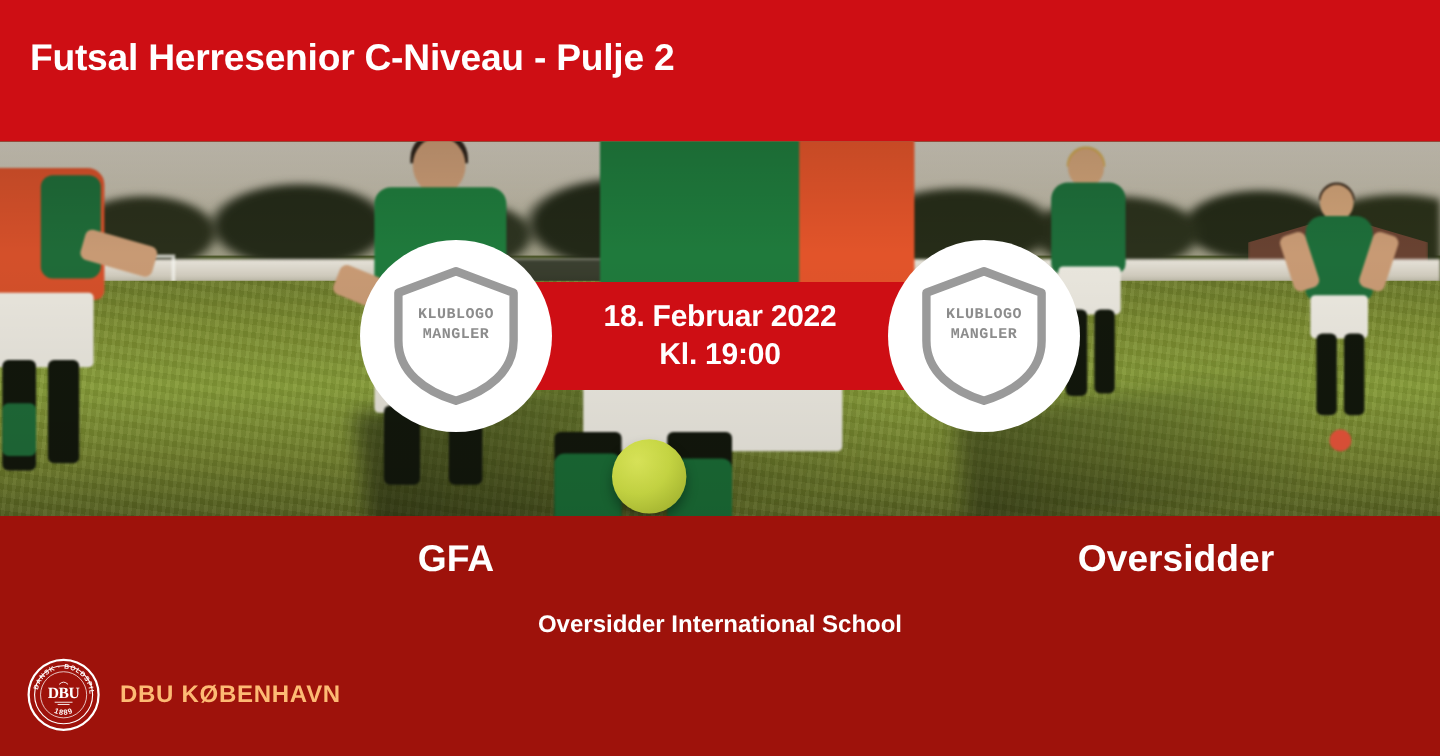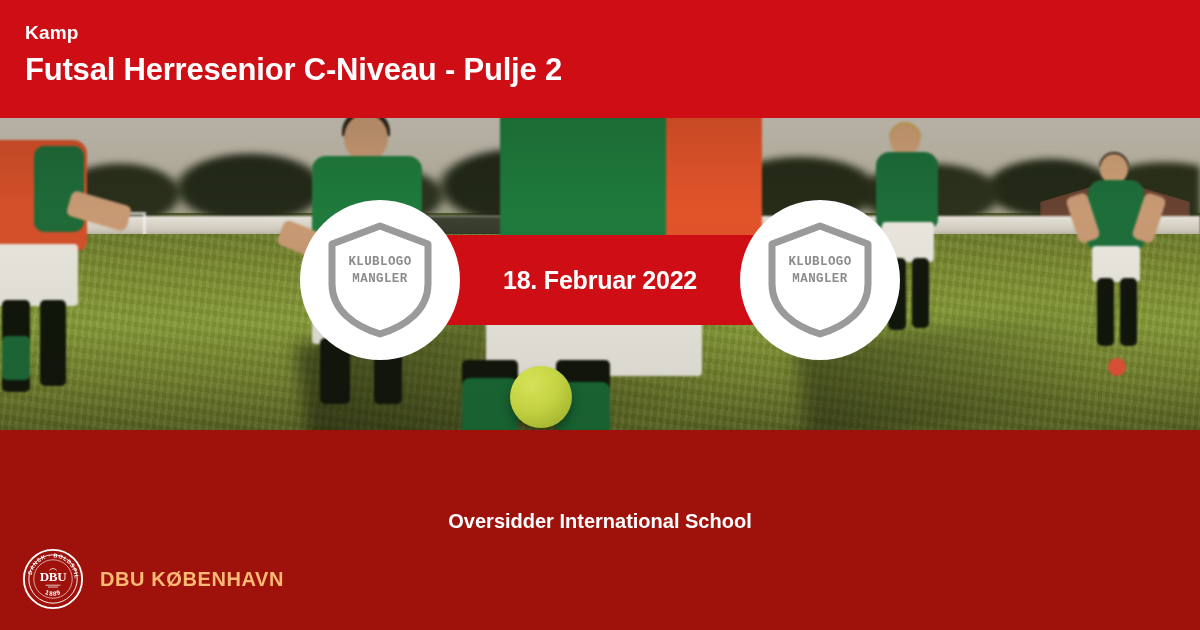--- a/index.html
+++ b/index.html
@@ -247,21 +247,20 @@
     color:#fdba74; font-size:20px; font-weight:bold;
     letter-spacing:0.6px;
   }
 </style>
 </head>
 <body>
 
 <div class="poster">
 
   <div class="header">
-    <div class="header-kicker">Kamp</div>
     <div class="header-title">Futsal Herresenior C-Niveau - Pulje 2</div>
   </div>
 
   <div class="photo">
     <div class="sky"></div>
     <div class="treeline"></div>
     <div class="building"></div>
     <div class="hoarding"></div>
     <div class="hoard-dark"></div>
     <div class="goal"></div>
@@ -316,20 +315,21 @@
         <div class="leg a"></div>
         <div class="leg b"></div>
     </div>
     <div class="ballsm"></div>
     <div class="ball"></div>
     <div class="dim"></div>
   </div>
 
   <div class="datebar">
     <div class="date-line">18. Februar 2022</div>
+    <div class="date-line">Kl. 19:00</div>
   </div>
 
   <div class="logo-circle left">
     <div class="shield-wrap">
       <svg width="104" height="116" viewBox="0 0 104 116" aria-hidden="true">
         <path d="M52 4 L100 22 L100 62 C100 88 78 104 52 112 C26 104 4 88 4 62 L4 22 Z" fill="none" stroke="#9a9a9a" stroke-width="7" stroke-linejoin="round"></path>
       </svg>
       <div class="shield-text">
         <div>KLUBLOGO</div>
         <div>MANGLER</div>
@@ -343,20 +343,26 @@
         <path d="M52 4 L100 22 L100 62 C100 88 78 104 52 112 C26 104 4 88 4 62 L4 22 Z" fill="none" stroke="#9a9a9a" stroke-width="7" stroke-linejoin="round"></path>
       </svg>
       <div class="shield-text">
         <div>KLUBLOGO</div>
         <div>MANGLER</div>
       </div>
     </div>
   </div>
 
   <div class="bottom">
+    <div class="teams">
+      <div class="team home">GFA</div>
+      <div class="away-wrap">
+        <div class="team">Oversidder</div>
+      </div>
+    </div>
     <div class="venue">Oversidder International School</div>
   </div>
 
   <div class="brand">
     <svg class="seal" viewBox="0 0 100 100">
       <circle cx="50" cy="50" r="47" fill="none" stroke="#ffffff" stroke-width="3"></circle>
       <circle cx="50" cy="50" r="39" fill="none" stroke="#ffffff" stroke-width="1.5"></circle>
       <circle cx="50" cy="50" r="31" fill="none" stroke="#ffffff" stroke-width="1"></circle>
       <path id="sealtop" d="M50,50 m-35,0 a35,35 0 1,1 70,0" fill="none"></path>
       <path id="sealbot" d="M50,50 m-27,0 a27,27 0 1,0 54,0" fill="none"></path>

